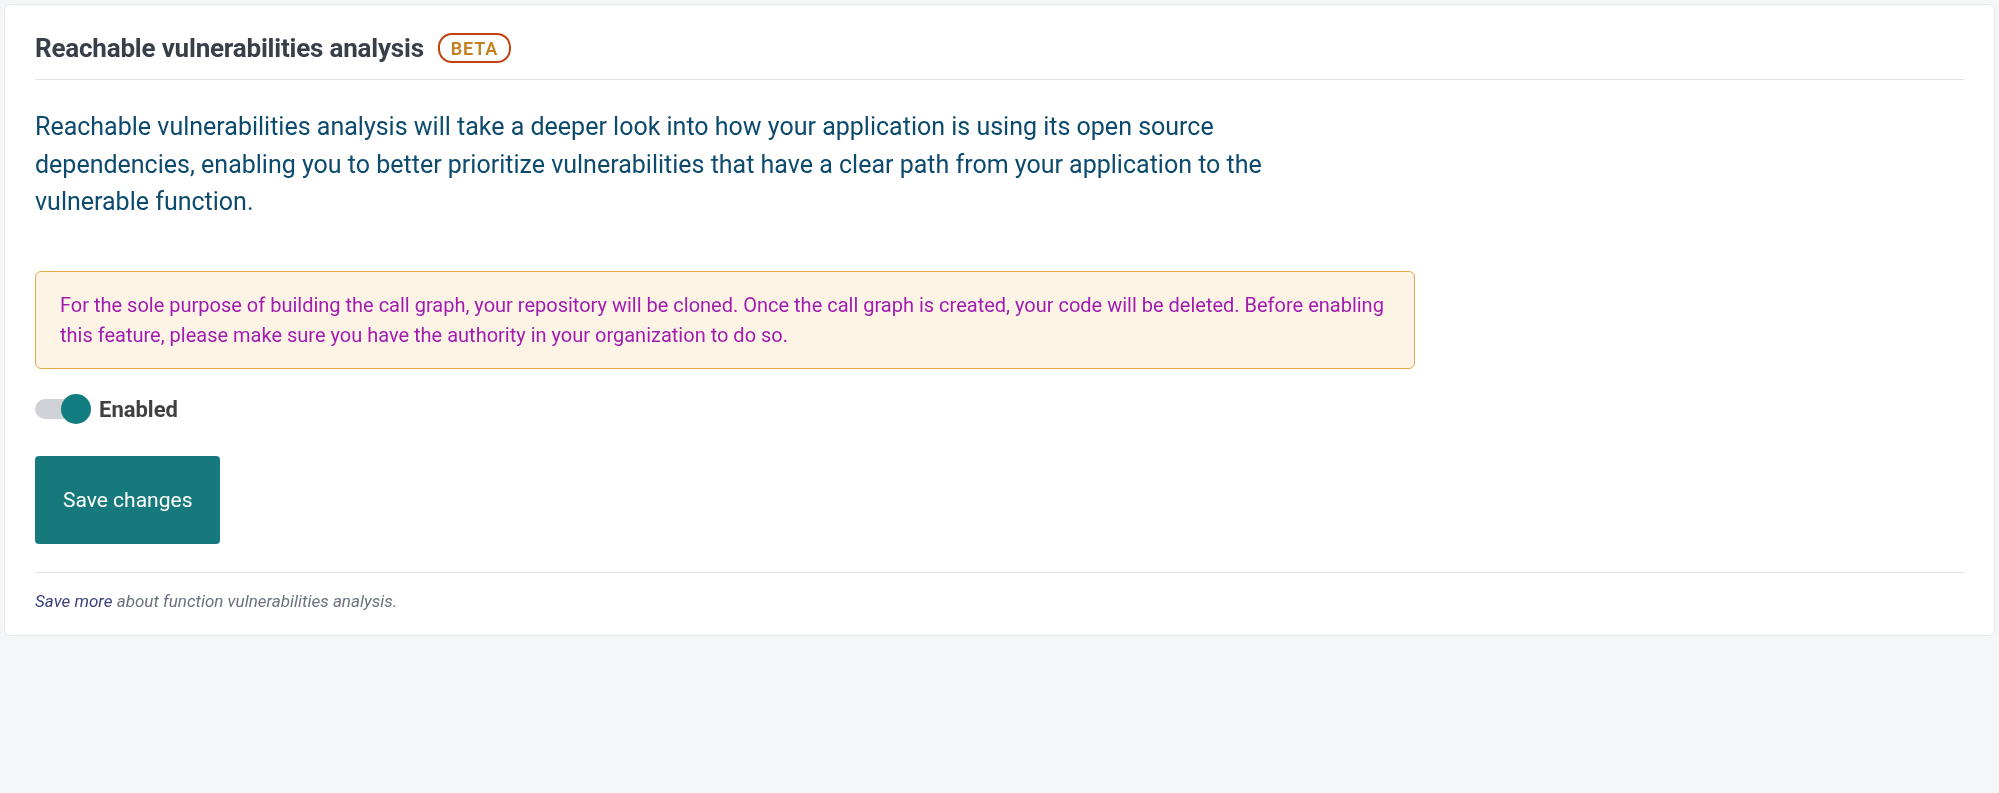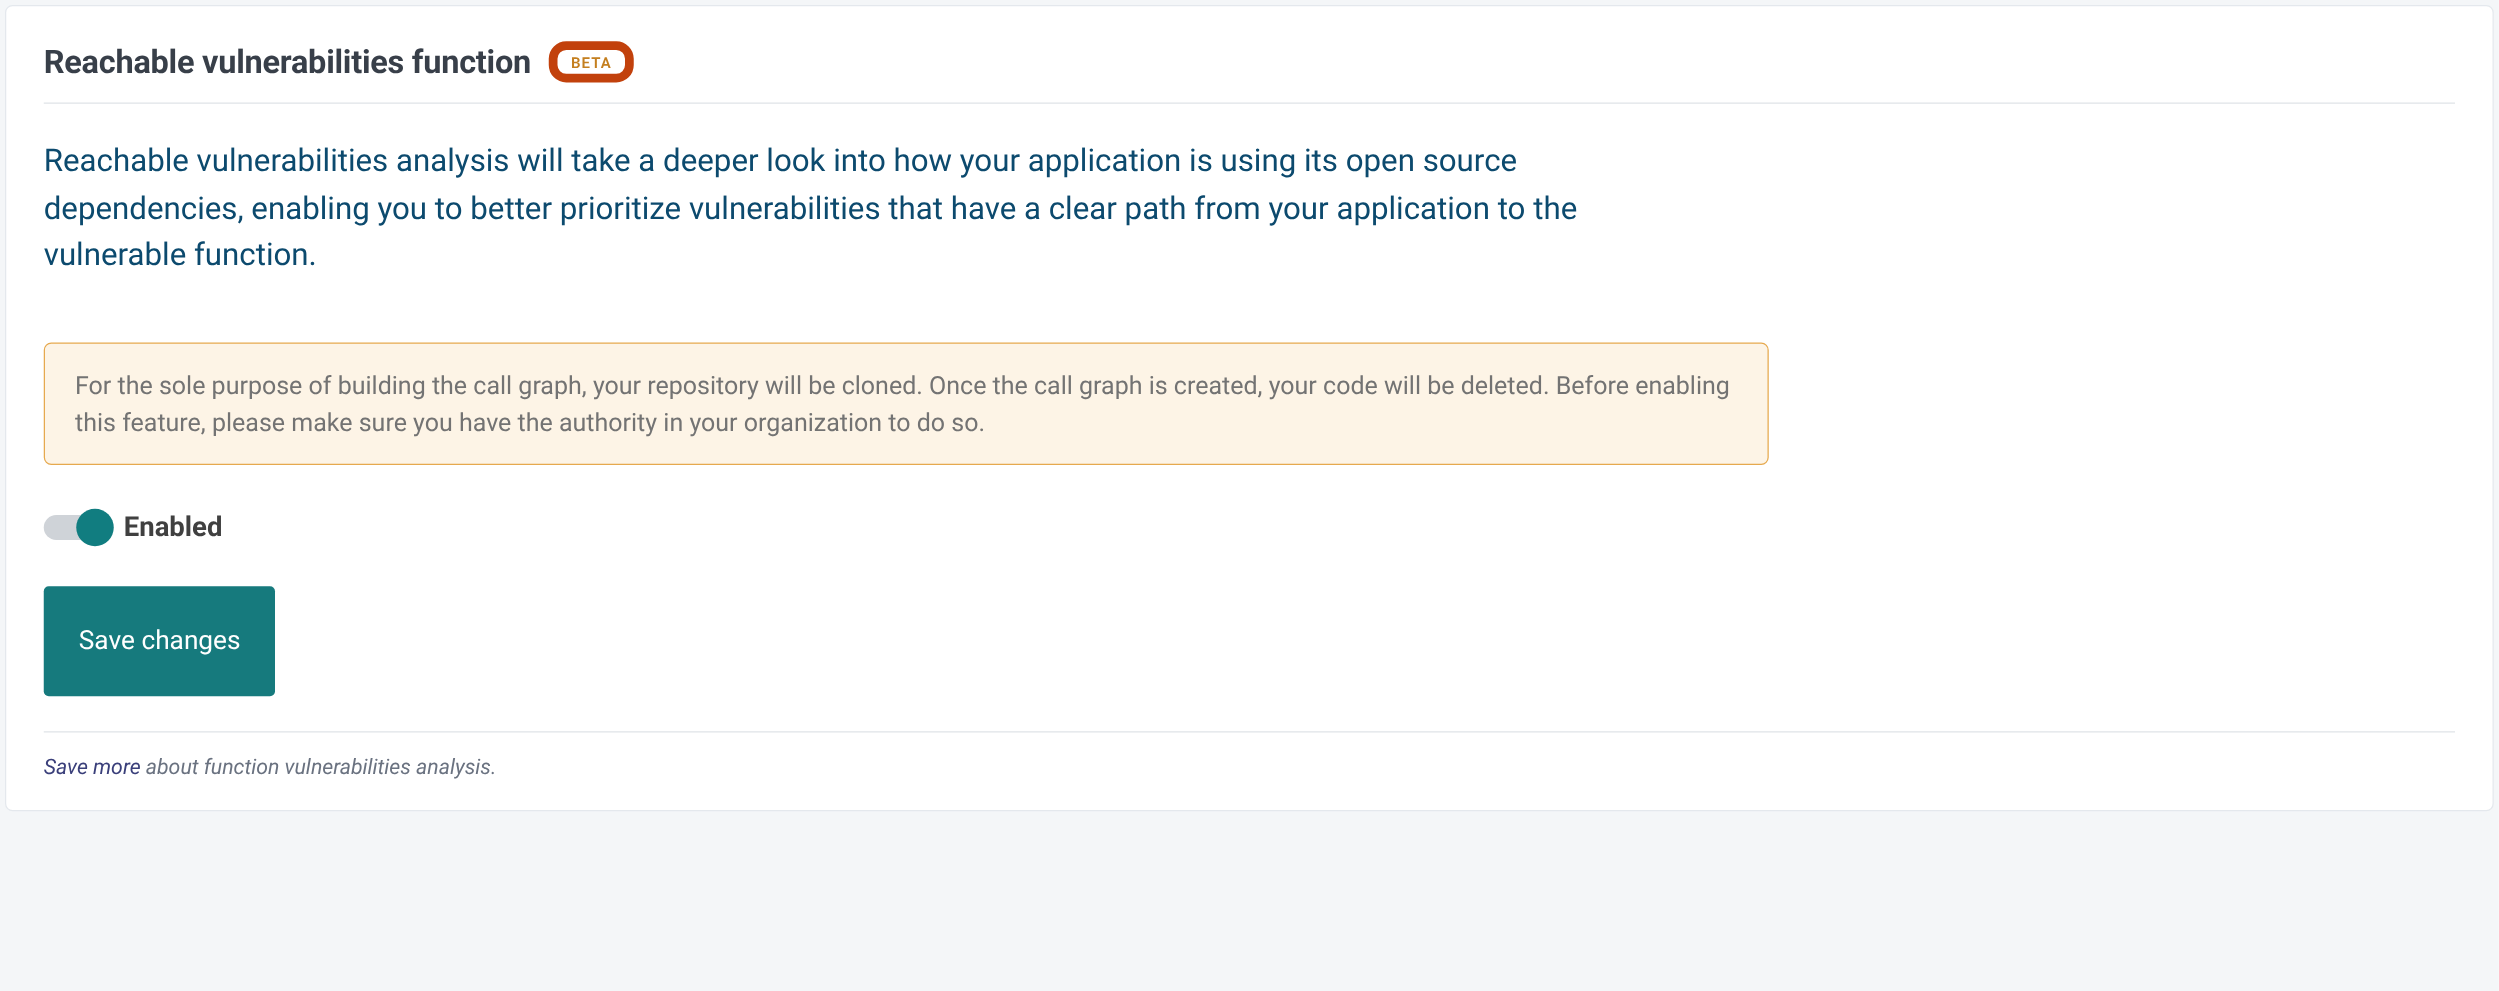--- a/index.html
+++ b/index.html
@@ -28,24 +28,24 @@
       margin-bottom: 28px;
     }
     .title {
       font-size: 26px;
       font-weight: 700;
       color: #383f49;
       letter-spacing: -0.2px;
     }
     .beta-badge {
       display: inline-block;
-      border: 7px solid #c2410c;
+      border: 2px solid #c2410c;
       border-radius: 14px;
       color: #c47f1f;
-      font-size: 12px;
+      font-size: 18px;
       font-weight: 600;
       letter-spacing: 0.8px;
       padding: 3px 11px 2px 11px;
       text-transform: uppercase;
     }
     .description {
       font-size: 25px;
       line-height: 1.5;
       color: #0c4a6e;
       margin-bottom: 24px;
@@ -55,24 +55,24 @@
       margin: 0;
     }
     .description .gap {
       height: 26px;
     }
     .warning-box {
       border: 1px solid #e6a94e;
       background: #fdf4e6;
       border-radius: 6px;
       padding: 18px 24px;
-      color: #737373;
+      color: #a21caf;
       font-size: 20px;
       line-height: 1.5;
-      margin-bottom: 38px;
+      margin-bottom: 28px;
       max-width: 1380px;
     }
     .toggle-row {
       display: flex;
       align-items: center;
       gap: 12px;
       margin-bottom: 34px;
     }
     .toggle {
       position: relative;
@@ -121,21 +121,21 @@
     .footer-row a {
       color: #3a3f7a;
       text-decoration: none;
     }
   </style>
 </head>
 <body>
 
 <div class="card">
   <div class="header-row">
-    <h2 class="title">Reachable vulnerabilities function</h2>
+    <h2 class="title">Reachable vulnerabilities analysis</h2>
     <span class="beta-badge">BETA</span>
   </div>
 
   <div class="description">
     <p>Reachable vulnerabilities analysis will take a deeper look into how your application is using its open source dependencies, enabling you to better prioritize vulnerabilities that have a clear path from your application to the vulnerable function.</p>
     <div class="gap"></div>
   </div>
 
   <div class="warning-box">For the sole purpose of building the call graph, your repository will be cloned. Once the call graph is created, your code will be deleted. Before enabling this feature, please make sure you have the authority in your organization to do so.</div>
 

